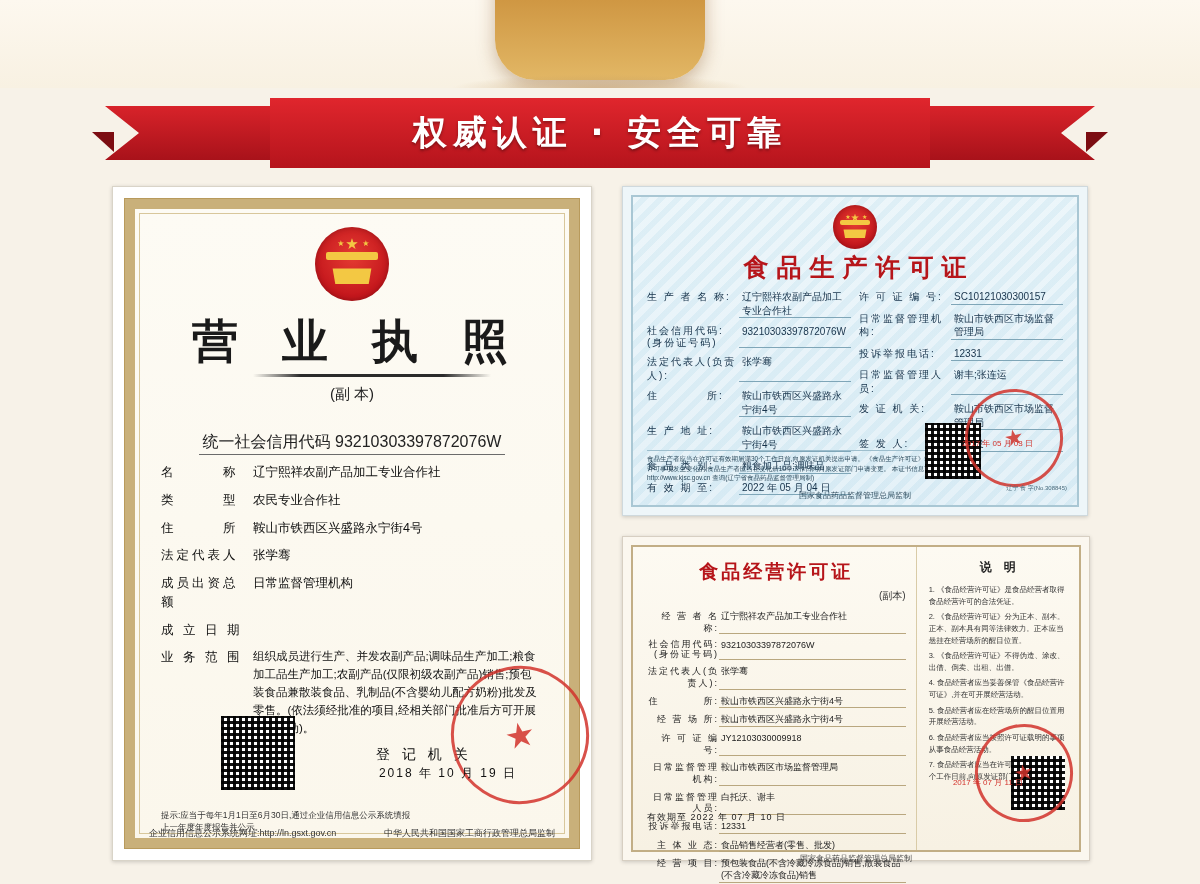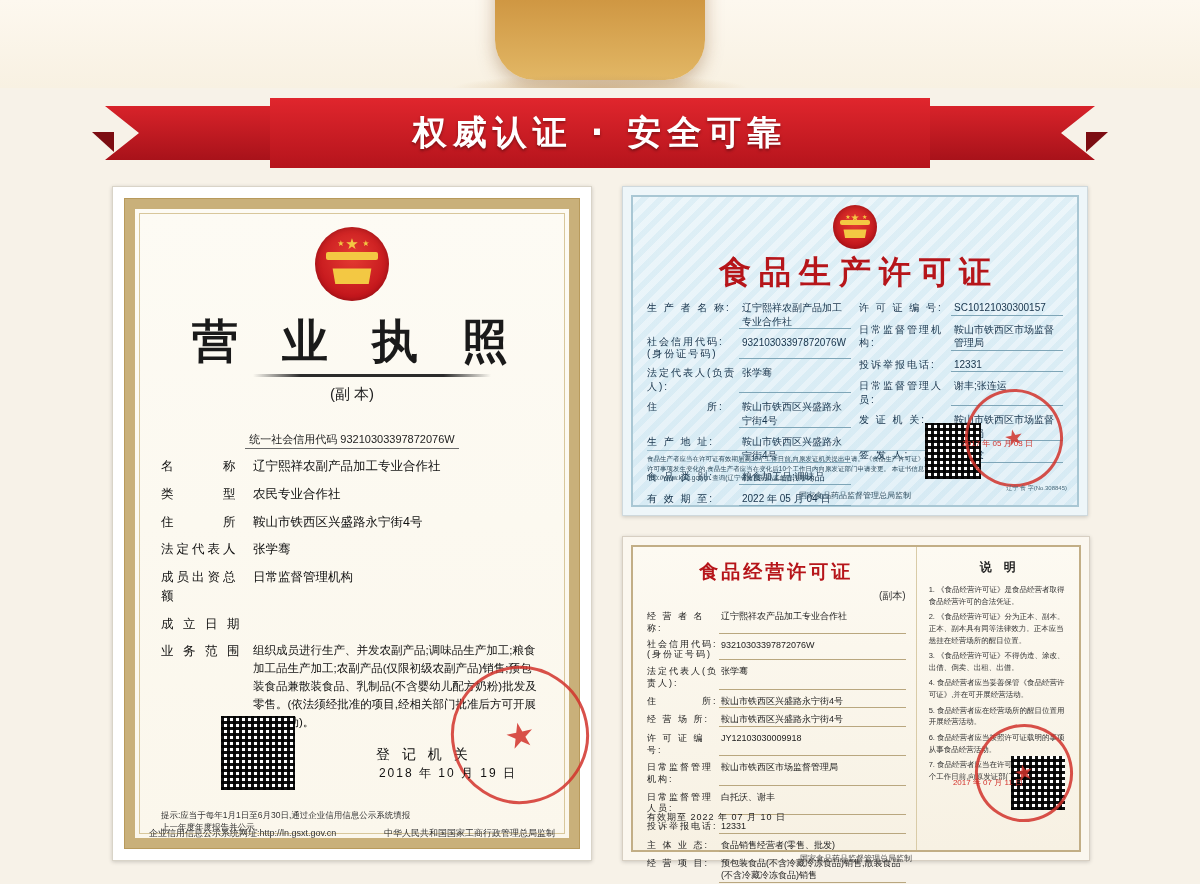--- a/index.html
+++ b/index.html
@@ -113,21 +113,21 @@
     letter-spacing:14px;margin:10px 0 0 10px;
     font-family:"DejaVu Sans","Liberation Sans",sans-serif;
     position:relative;
   }
   .bl-title::after{
     content:"";position:absolute;left:22%;right:14%;bottom:-4px;height:3px;
     background:linear-gradient(90deg,rgba(30,30,30,0) 0%,#2b2b2b 20%,#2b2b2b 80%,rgba(30,30,30,0) 100%);
   }
   .bl-sub{text-align:center;font-size:15px;color:#222;margin-top:12px;}
   .bl-code{
-    text-align:center;font-size:11px;color:#222;margin-top:14px;
+    text-align:center;font-size:16px;color:#222;margin-top:14px;
     border-bottom:1px solid #6b6b6b;display:inline-block;padding:0 4px 1px;
   }
   .bl-code-row{text-align:center;margin-top:14px;}
   .bl-copy{text-align:right;font-size:11px;color:#222;margin:10px 26px 0 0;}
   .bl-rows{margin-top:8px;}
   .bl-row{display:flex;font-size:12.5px;color:#111;margin-bottom:9px;line-height:1.5;}
   .bl-label{width:92px;flex:0 0 92px;letter-spacing:3px;}
   .bl-val{flex:1;}
   .bl-val.multi{line-height:1.55;font-size:11.5px;letter-spacing:0;}
   .bl-bottom{position:absolute;left:26px;right:26px;bottom:40px;height:120px;}
@@ -168,21 +168,21 @@
   .fp-frame{
     width:100%;height:100%;box-sizing:border-box;position:relative;
     border:2px solid #a9c7d4;
     background:
       repeating-linear-gradient(135deg,rgba(255,255,255,.45) 0 6px,rgba(224,240,246,.45) 6px 12px),
       linear-gradient(180deg,#dceef6 0%,#cfe6f2 100%);
     padding:6px 14px;
   }
   .fp-emblem{width:44px;height:44px;margin:2px auto 0;position:relative;}
   .fp-title{
-    text-align:center;font-size:32px;font-weight:bold;color:#b6151a;
+    text-align:center;font-size:25px;font-weight:bold;color:#b6151a;
     letter-spacing:8px;margin:2px 0 6px 8px;
     font-family:"DejaVu Sans","Liberation Sans",sans-serif;
   }
   .fp-grid{display:flex;font-size:10px;color:#16324a;}
   .fp-col{flex:1;}
   .fp-col.right{padding-left:8px;}
   .fp-line{display:flex;margin-bottom:7px;line-height:1.35;}
   .fp-lab{width:92px;flex:0 0 92px;letter-spacing:2px;}
   .fp-lab.two{line-height:1.15;}
   .fp-v{flex:1;border-bottom:1px solid #7fa6b8;padding-left:3px;}
@@ -213,21 +213,21 @@
   }
   .fb-left{flex:0 0 58%;padding:10px 10px 10px 14px;position:relative;border-right:1px solid #d9cba7;}
   .fb-right{flex:1;padding:10px 12px;}
   .fb-title{
     text-align:center;font-size:19px;font-weight:bold;color:#b6151a;
     letter-spacing:3px;font-family:"DejaVu Sans","Liberation Sans",sans-serif;
     margin-top:2px;
   }
   .fb-sub{text-align:right;font-size:10px;color:#333;margin:4px 0 8px;}
   .fb-line{display:flex;font-size:9px;color:#222;margin-bottom:6px;line-height:1.3;}
-  .fb-lab{width:72px;flex:0 0 72px;letter-spacing:2px;}
+  .fb-lab{width:72px;flex:0 0 72px;letter-spacing:2px;text-align:right;}
   .fb-lab.two{line-height:1.1;}
   .fb-v{flex:1;border-bottom:1px solid #b9a77f;padding-left:2px;}
   .fb-notes-title{text-align:center;font-size:12px;color:#222;font-weight:bold;margin:2px 0 8px;}
   .fb-note-item{font-size:7.5px;color:#333;line-height:1.55;margin-bottom:4px;}
   #fb-qr{position:absolute;right:14px;bottom:40px;width:54px;height:54px;}
   #fb-seal{right:6px;bottom:28px;width:92px;height:92px;}
   .fb-sealdate{position:absolute;right:56px;bottom:62px;font-size:8px;color:#d2332c;}
   .fb-validity{position:absolute;left:14px;bottom:26px;font-size:9px;color:#222;letter-spacing:1px;}
   .fb-foot{position:absolute;left:0;right:0;bottom:-14px;text-align:center;font-size:8px;color:#444;}
 </style>

